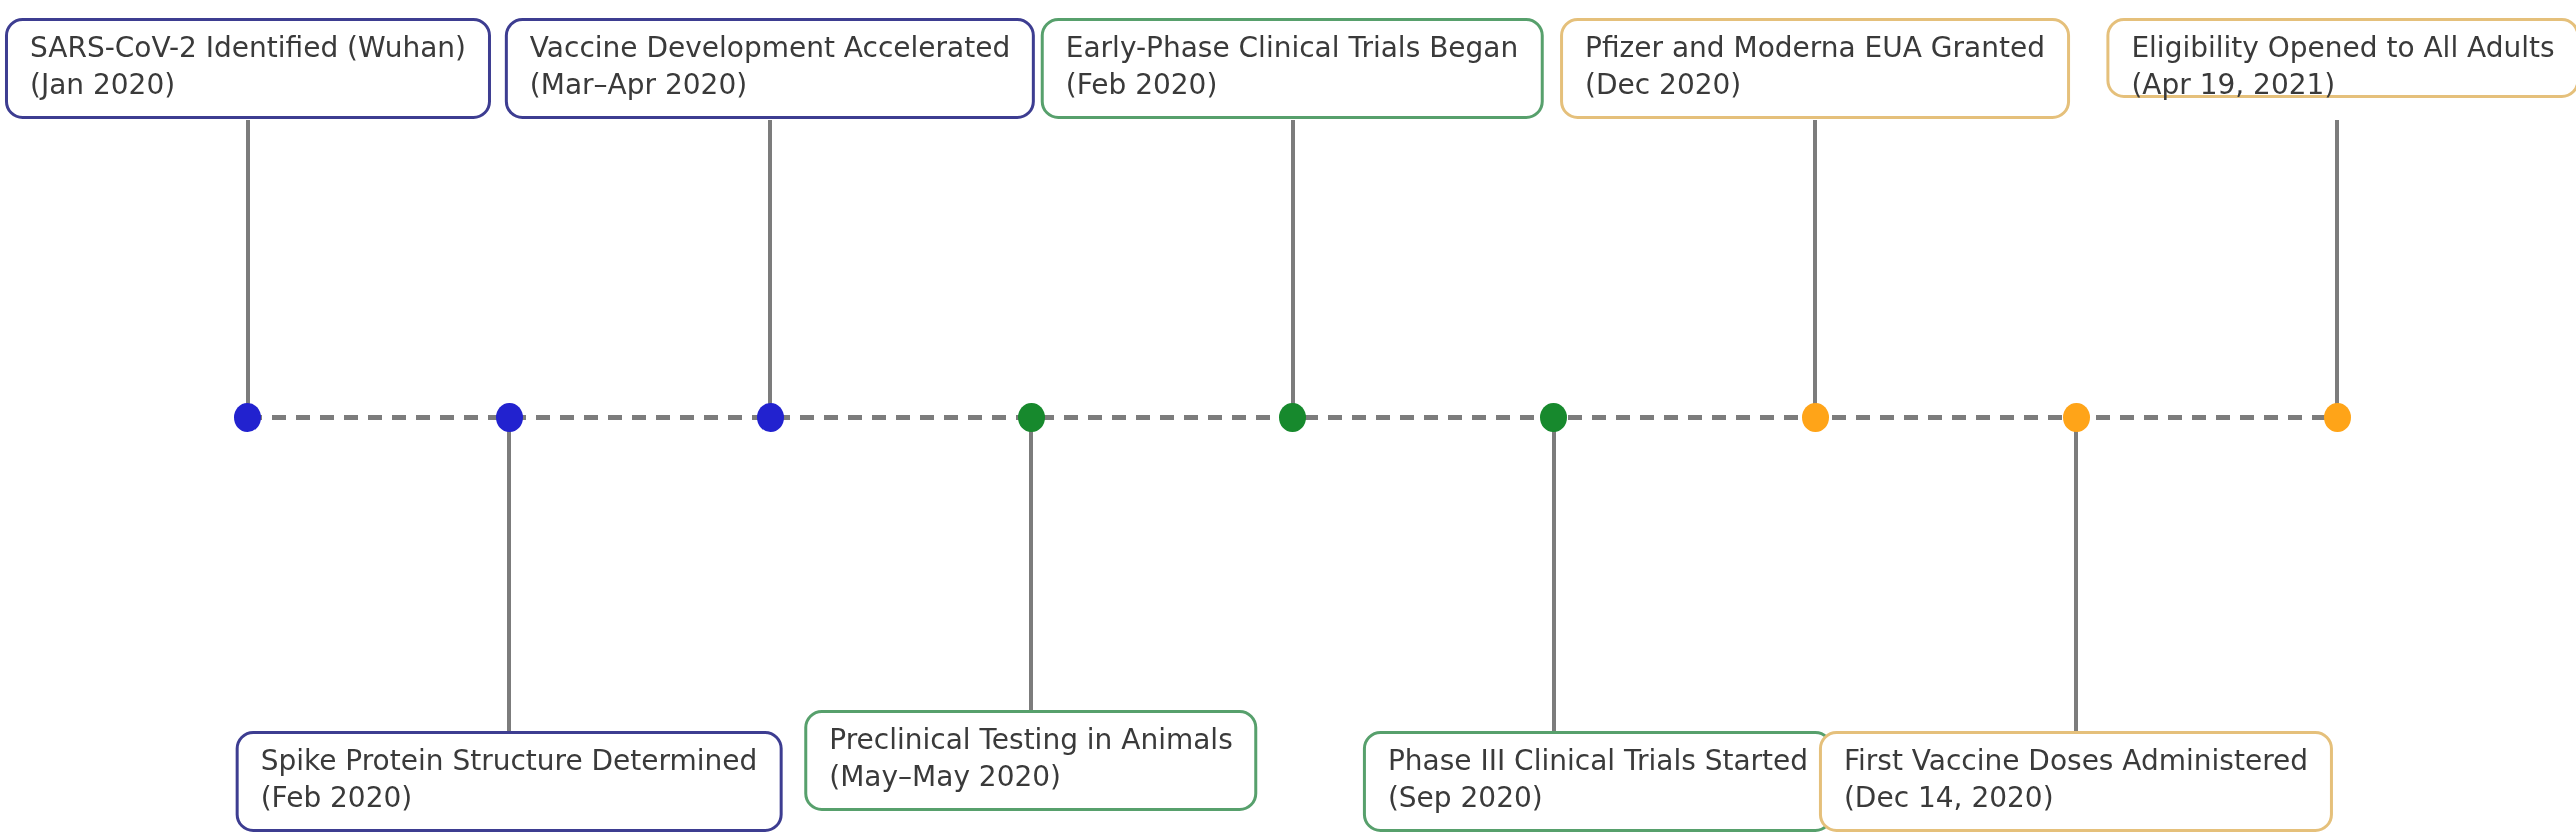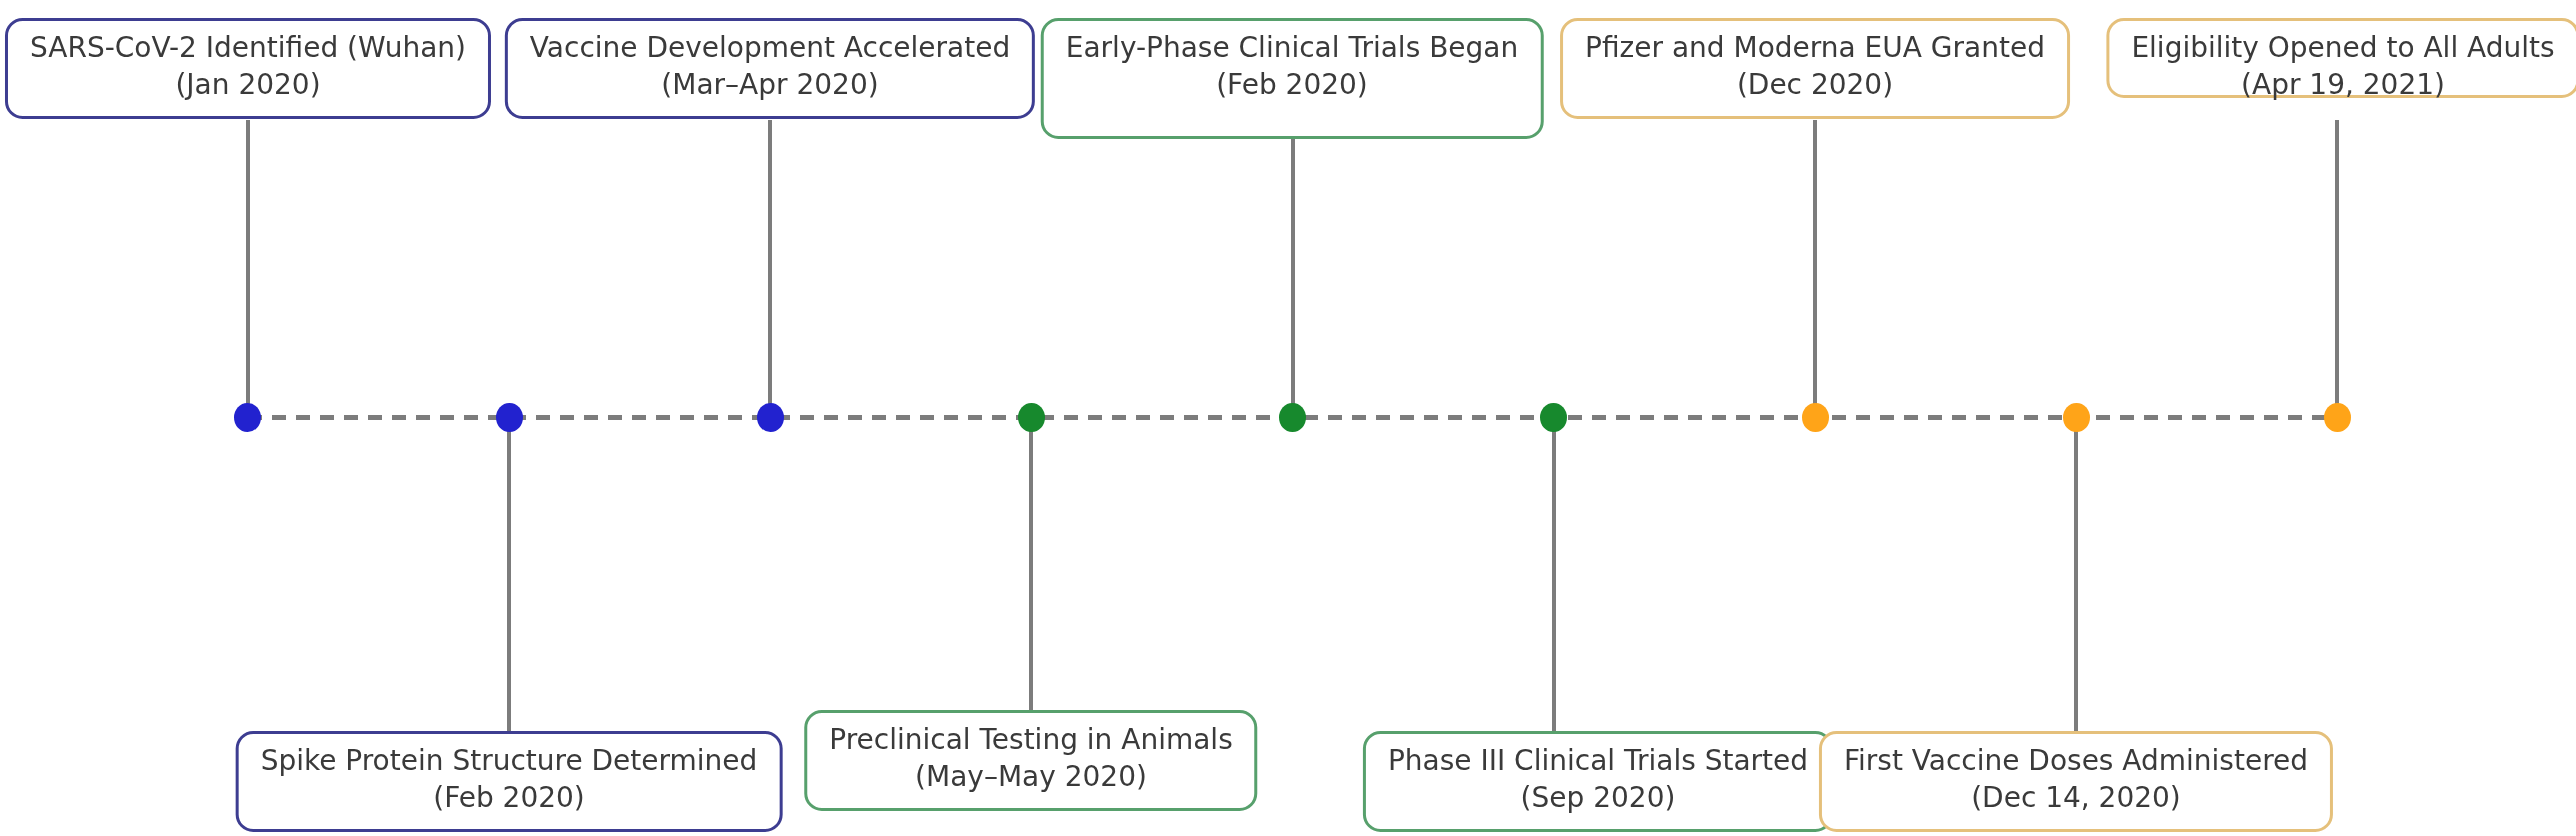--- a/index.html
+++ b/index.html
@@ -34,21 +34,20 @@
     border-radius: 50%;
     z-index: 3;
   }
   .milestone-box {
     position: absolute;
     transform: translateX(-50%);
     background: #ffffff;
     border: 3.7px solid #888;
     border-radius: 17.6px;
     padding: 8.8px 22px;
-    text-align: center;
     z-index: 4;
     box-sizing: border-box;
   }
   .milestone-title, .milestone-date {
     display: block;
     font-size: 28px;
     line-height: 1.32;
     color: #3a3a3a;
     white-space: nowrap;
   }
@@ -78,21 +77,21 @@
         <span class="milestone-date">(Mar–Apr 2020)</span>
       </div>
       <div class="connector" style="left: 1029px; top: 417px; height: 314px;"></div>
       <div class="dot" style="left: 1018px; top: 403px; background: rgb(23, 137, 45);"></div>
       <div class="milestone-box" style="left: 1031px; top: 710px; height: 101px; border-color: rgb(87, 160, 108);">
         <span class="milestone-title">Preclinical Testing in Animals</span>
         <span class="milestone-date">(May–May 2020)</span>
       </div>
       <div class="connector" style="left: 1291px; top: 120px; height: 298px;"></div>
       <div class="dot" style="left: 1279px; top: 403px; background: rgb(23, 137, 45);"></div>
-      <div class="milestone-box" style="left: 1292px; top: 18.4px; height: 121px; border-color: rgb(87, 160, 108);">
+      <div class="milestone-box" style="left: 1292px; top: 18.4px; height: 101px; border-color: rgb(87, 160, 108);">
         <span class="milestone-title">Early-Phase Clinical Trials Began</span>
         <span class="milestone-date">(Feb 2020)</span>
       </div>
       <div class="connector" style="left: 1552px; top: 417px; height: 314px;"></div>
       <div class="dot" style="left: 1540px; top: 403px; background: rgb(23, 137, 45);"></div>
       <div class="milestone-box" style="left: 1554px; top: 731px; height: 101px; border-color: rgb(87, 160, 108); margin-left: 44px;">
         <span class="milestone-title">Phase III Clinical Trials Started</span>
         <span class="milestone-date">(Sep 2020)</span>
       </div>
       <div class="connector" style="left: 1813px; top: 120px; height: 298px;"></div>

